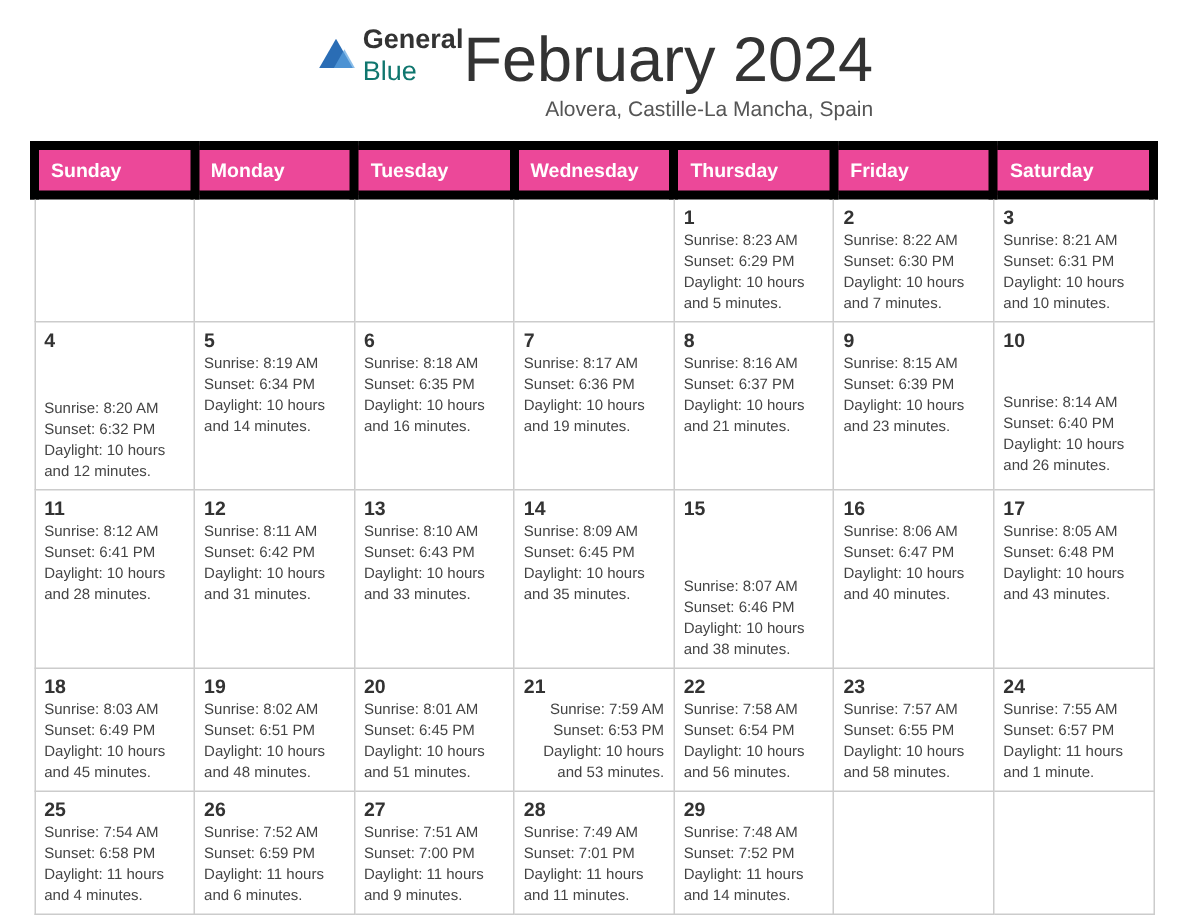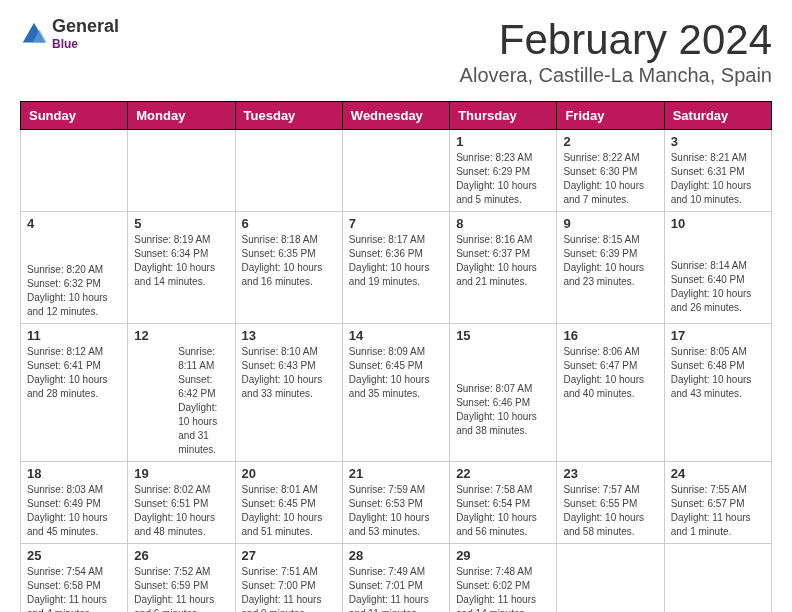--- a/index.html
+++ b/index.html
@@ -1,28 +1,28 @@
 <!DOCTYPE html>
 <html><head>
   <meta charset="utf-8">
   <style>
     * { box-sizing: border-box; margin: 0; padding: 0; }
     body { font-family: Arial, sans-serif; background: #fff; width: 792px; min-height: 612px; }
     .container { padding: 16px 20px; }
-    .header-top { display: flex; align-items: flex-start; justify-content: space-between; margin-bottom: 14px; }
+    .header-top { display: flex; align-items: flex-start; justify-content: center; margin-bottom: 14px; }
     .logo { display: flex; align-items: center; }
     .logo-text { display: flex; flex-direction: column; }
     .logo-general { font-size: 18px; color: #333; font-weight: bold; }
-    .logo-blue { font-size: 12px; color: #701a75; font-weight: bold; }
+    .logo-blue { font-size: 18px; color: #0f766e; font-weight: normal; }
     .logo-icon { width: 28px; height: 28px; margin-right: 4px; }
     .title-block { text-align: right; }
     .main-title { font-size: 42px; color: #333; font-weight: normal; }
-    .sub-title { font-size: 20px; color: #555; }
+    .sub-title { font-size: 14px; color: #555; }
     .calendar { width: 100%; border-collapse: collapse; margin-top: 8px; }
-    .calendar th { background: #be185d; color: #fff; text-align: left; padding: 6px 8px; font-size: 13px; font-weight: bold; border: 1px solid #000000; }
+    .calendar th { background: #ec4899; color: #fff; text-align: left; padding: 6px 8px; font-size: 13px; font-weight: bold; border: 6px solid #000000; }
     .calendar td { border: 1px solid #ccc; vertical-align: top; padding: 4px 6px; width: calc(100%/7); min-height: 80px; font-size: 10.5px; color: #333; }
     .day-num { font-size: 13px; font-weight: bold; margin-bottom: 2px; }
     .day-info { font-size: 10px; color: #444; line-height: 1.4; }
     .empty { background: #fff; }
   </style>
 </head>
 <body>
 
 <div class="container">
   <div class="header-top">
@@ -136,21 +136,21 @@
         <tr>
           <td>
             <div class="day-num">11</div>
             <div class="day-info" style="white-space: pre-line;">Sunrise: 8:12 AM
 Sunset: 6:41 PM
 Daylight: 10 hours
 and 28 minutes.</div>
           </td>
           <td>
             <div class="day-num">12</div>
-            <div class="day-info" style="white-space: pre-line; margin-left: 44px;">Sunrise: 8:11 AM
+            <div class="day-info" style="white-space: pre-line;">Sunrise: 8:11 AM
 Sunset: 6:42 PM
 Daylight: 10 hours
 and 31 minutes.</div>
           </td>
           <td>
             <div class="day-num">13</div>
             <div class="day-info" style="white-space: pre-line;">Sunrise: 8:10 AM
 Sunset: 6:43 PM
 Daylight: 10 hours
 and 33 minutes.</div>
@@ -201,21 +201,21 @@
           </td>
           <td>
             <div class="day-num">20</div>
             <div class="day-info" style="white-space: pre-line;">Sunrise: 8:01 AM
 Sunset: 6:45 PM
 Daylight: 10 hours
 and 51 minutes.</div>
           </td>
           <td>
             <div class="day-num">21</div>
-            <div class="day-info" style="white-space: pre-line;">Sunrise: 7:59 AM
+            <div class="day-info" style="white-space: pre-line; text-align: right;">Sunrise: 7:59 AM
 Sunset: 6:53 PM
 Daylight: 10 hours
 and 53 minutes.</div>
           </td>
           <td>
             <div class="day-num">22</div>
             <div class="day-info" style="white-space: pre-line;">Sunrise: 7:58 AM
 Sunset: 6:54 PM
 Daylight: 10 hours
 and 56 minutes.</div>
@@ -260,21 +260,21 @@
           <td>
             <div class="day-num">28</div>
             <div class="day-info" style="white-space: pre-line;">Sunrise: 7:49 AM
 Sunset: 7:01 PM
 Daylight: 11 hours
 and 11 minutes.</div>
           </td>
           <td>
             <div class="day-num">29</div>
             <div class="day-info" style="white-space: pre-line;">Sunrise: 7:48 AM
-Sunset: 6:02 PM
+Sunset: 7:52 PM
 Daylight: 11 hours
 and 14 minutes.</div>
           </td>
           <td class="empty"></td>
           <td class="empty"></td>
         </tr>
       </tbody>
   </table>
 </div>
 

